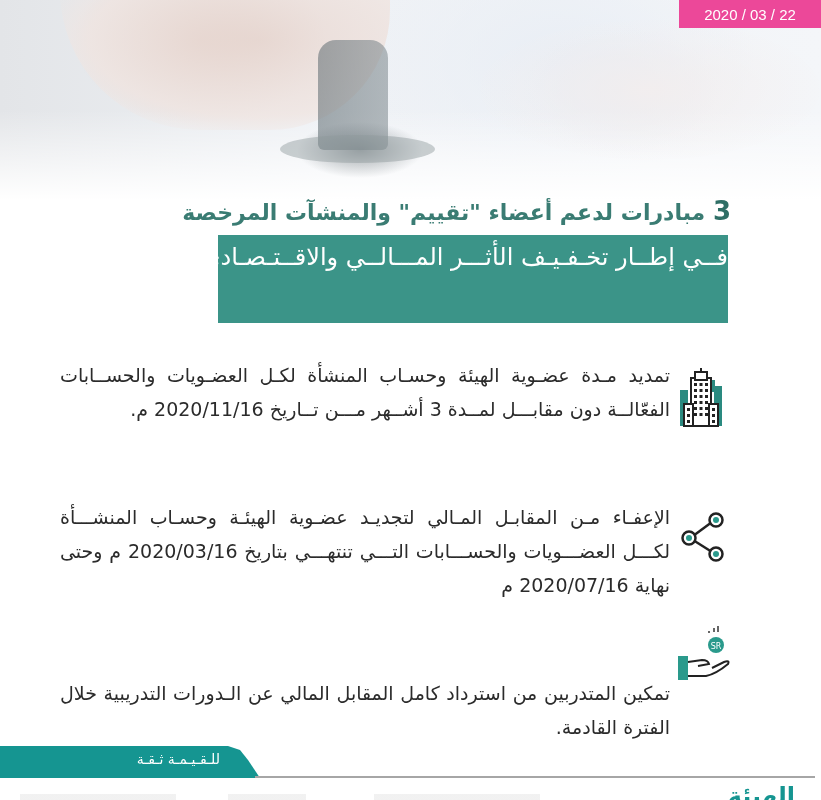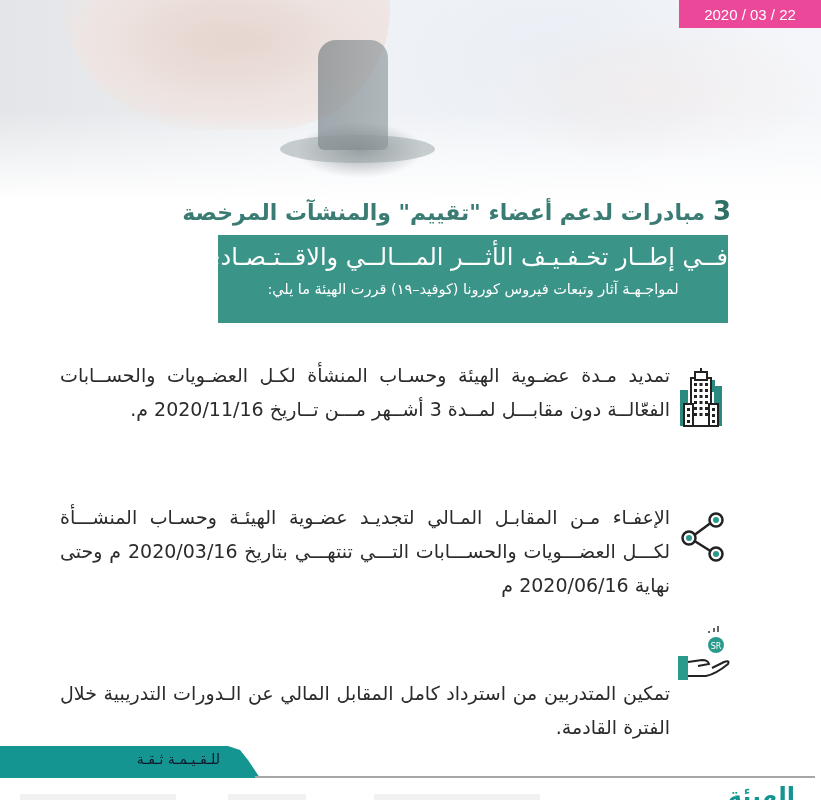--- a/index.html
+++ b/index.html
@@ -79,21 +79,21 @@
     .icon-box { position: absolute; width: 50px; height: 60px; }
     .icon-1 { left: 676px; top: 368px; }
     .icon-2 { left: 676px; top: 506px; }
     .icon-3 { left: 676px; top: 626px; }
 
     .footer-tab {
       position: absolute; left: 0; top: 746px; width: 260px; height: 32px;
       background: #159591;
       clip-path: polygon(0 0, 228px 0, 240px 4px, 248px 14px, 260px 32px, 0 32px);
       border-radius: 0 14px 0 0;
-      color: #0f172a; direction: rtl; text-align: right;
+      color: #ffffff; direction: rtl; text-align: right;
       padding-right: 40px; padding-top: 5px; font-size: 14px; letter-spacing: 3px;
     }
     .footer-line {
       position: absolute; left: 255px; right: 6px; top: 776px; height: 2px; background: #a6a6a6;
     }
     .footer-logo {
       position: absolute; right: 26px; top: 784px; height: 16px; overflow: hidden;
       color: #159591; font-weight: bold; font-size: 24px; line-height: 24px; direction: rtl;
     }
     .footer-strip {
@@ -113,21 +113,20 @@
 </div>
 
 <div class="date-badge">2020 / 03 / 22</div>
 
 <div class="title">
   <span class="num">3</span><span> مبادرات لدعم أعضاء "تقييم" والمنشآت المرخصة</span>
 </div>
 
 <div class="banner">
   <div class="line1">فــي إطــار تخـفـيـف الأثـــر المـــالــي والاقــتـصـادي</div>
-  <div class="line2">لمواجـهـة آثار وتبعات فيروس كورونا (كوفيد–١٩)  قررت الهيئة ما يلي:</div>
 </div>
 
 <div class="icon-box icon-1">
   <svg width="50" height="60" viewBox="0 0 50 60">
     <rect x="4" y="22" width="8" height="36" fill="#2a8a80"></rect>
     <rect x="38" y="18" width="8" height="40" fill="#2a8a80"></rect>
     <rect x="34" y="12" width="5" height="12" fill="#2a8a80"></rect>
     <rect x="15" y="10" width="20" height="48" fill="#ffffff" stroke="#222" stroke-width="2"></rect>
     <rect x="19" y="4" width="12" height="8" fill="#ffffff" stroke="#222" stroke-width="2"></rect>
     <line x1="25" y1="0" x2="25" y2="4" stroke="#222" stroke-width="2"></line>
@@ -171,21 +170,21 @@
     <line x1="17" y1="34" x2="36" y2="46" stroke="#222" stroke-width="2.5"></line>
     <circle cx="40" cy="14" r="6.5" fill="#ffffff" stroke="#222" stroke-width="2.5"></circle>
     <circle cx="40" cy="14" r="3" fill="#2a9a8c"></circle>
     <circle cx="13" cy="32" r="6.5" fill="#ffffff" stroke="#222" stroke-width="2.5"></circle>
     <circle cx="13" cy="32" r="3" fill="#2a9a8c"></circle>
     <circle cx="40" cy="48" r="6.5" fill="#ffffff" stroke="#222" stroke-width="2.5"></circle>
     <circle cx="40" cy="48" r="3" fill="#2a9a8c"></circle>
   </svg>
 </div>
 <div class="item item-2">
-  <span class="text">الإعفـاء مـن المقابـل المـالي لتجديـد عضـوية الهيئـة وحسـاب المنشـــأة لكـــل العضـــويات والحســـابات التـــي تنتهـــي بتاريخ  2020/03/16 م وحتى نهاية 2020/06/16 م</span>
+  <span class="text">الإعفـاء مـن المقابـل المـالي لتجديـد عضـوية الهيئـة وحسـاب المنشـــأة لكـــل العضـــويات والحســـابات التـــي تنتهـــي بتاريخ  2020/03/16 م وحتى نهاية 2020/07/16 م</span>
 </div>
 
 <div class="icon-box icon-3">
   <svg width="56" height="60" viewBox="0 0 56 60">
     <line x1="38" y1="2" x2="38" y2="6" stroke="#333" stroke-width="1.5"></line>
     <line x1="42" y1="0" x2="42" y2="6" stroke="#333" stroke-width="1.5"></line>
     <circle cx="33" cy="6" r="1" fill="#333"></circle>
     <circle cx="40" cy="19" r="8" fill="#2a9a8c"></circle>
     <text x="40" y="22.5" text-anchor="middle" font-family="DejaVu Sans, sans-serif" font-size="8" fill="#ffffff">SR</text>
     <rect x="2" y="30" width="10" height="24" fill="#2a9a8c"></rect>

